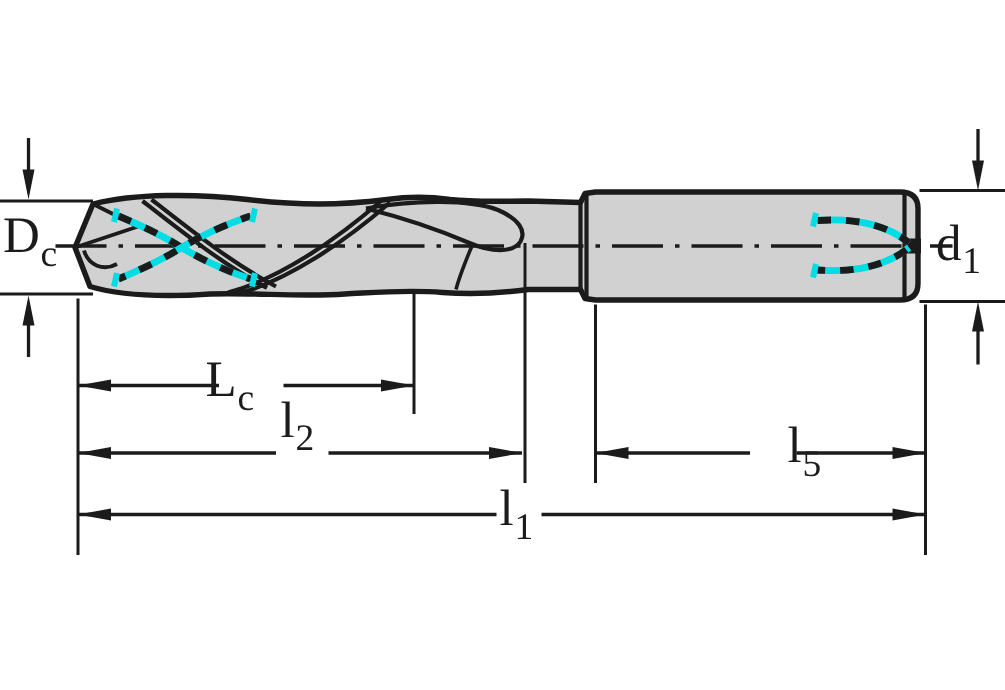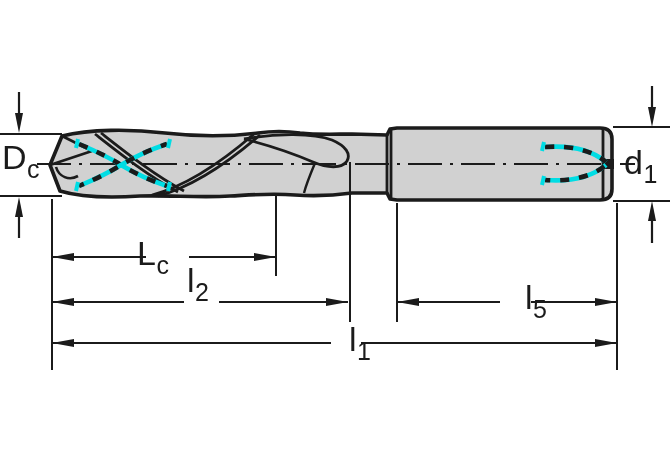--- a/index.html
+++ b/index.html
@@ -7,21 +7,21 @@
     --body-fill:#d1d1d1;
     --coolant:#00dde4;
     --bg:#ffffff;
   }
   html,body{margin:0;padding:0;background:#e9e9e9;}
   .stage{
     position:relative;
     width:670px;height:460px;
     background:var(--bg);
     overflow:hidden;
-    font-family:Liberation Sans, sans-serif;
+    font-family:Liberation Serif, serif;
   }
   svg{position:absolute;left:0;top:0;}
   
   .ln{stroke:var(--line);fill:none;}
   .lnfill{fill:var(--line);stroke:none;}
   .body{fill:var(--body-fill);stroke:var(--line);}
   .cy{stroke:var(--coolant);fill:none;}
   .dim-label{
     position:absolute;
     color:var(--line);
@@ -171,17 +171,17 @@
   </div>
 
   <div class="dim-label" style="left:187px;top:262px;">
     <span>l</span><span class="subscript">2</span>
   </div>
 
   <div class="dim-label" style="left:501px;top:279px;margin-left:24px;">
     <span>l</span><span class="subscript">5</span>
   </div>
 
-  <div class="dim-label" style="left:349px;top:321px;">
+  <div class="dim-label" style="left:333px;top:321px;">
     <span>l</span><span class="subscript">1</span>
   </div>
 
 </div>
 
 </body></html>

